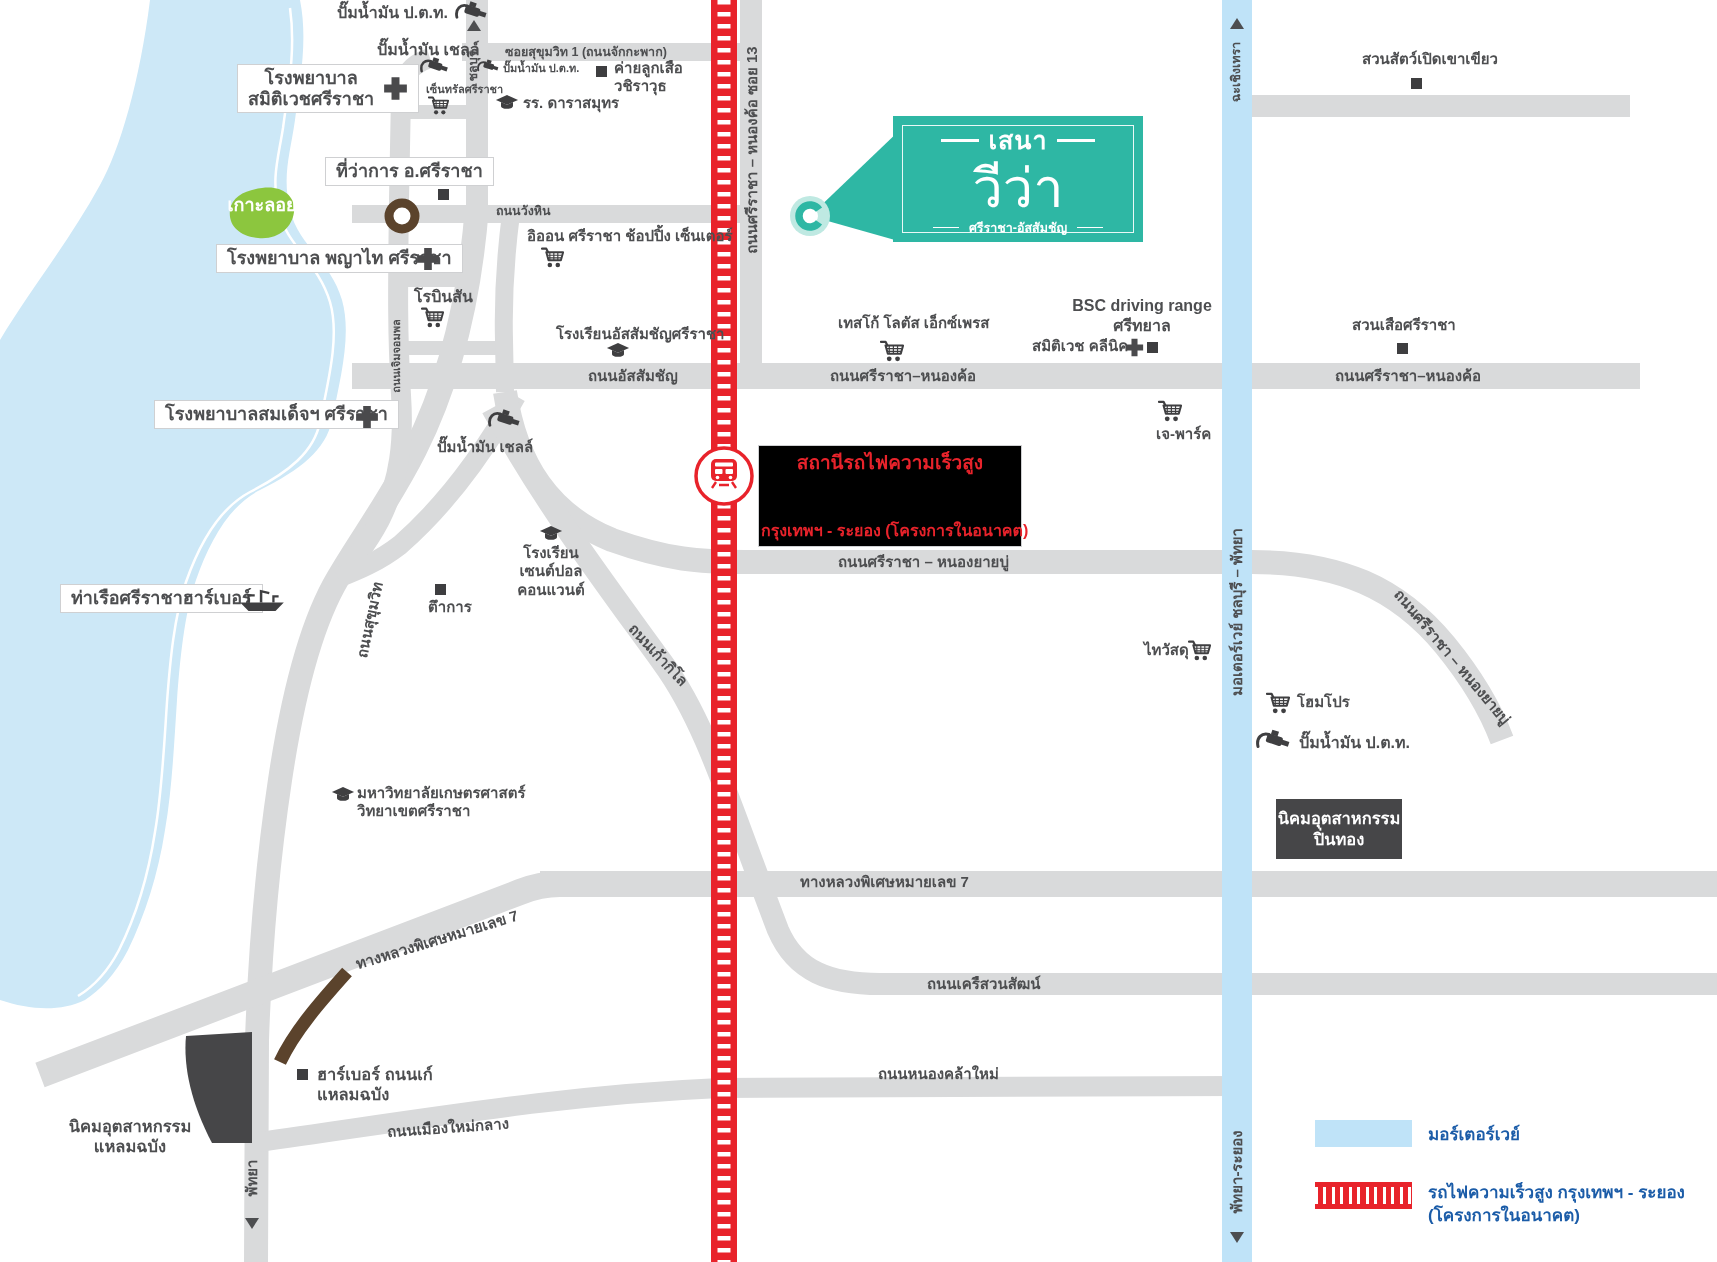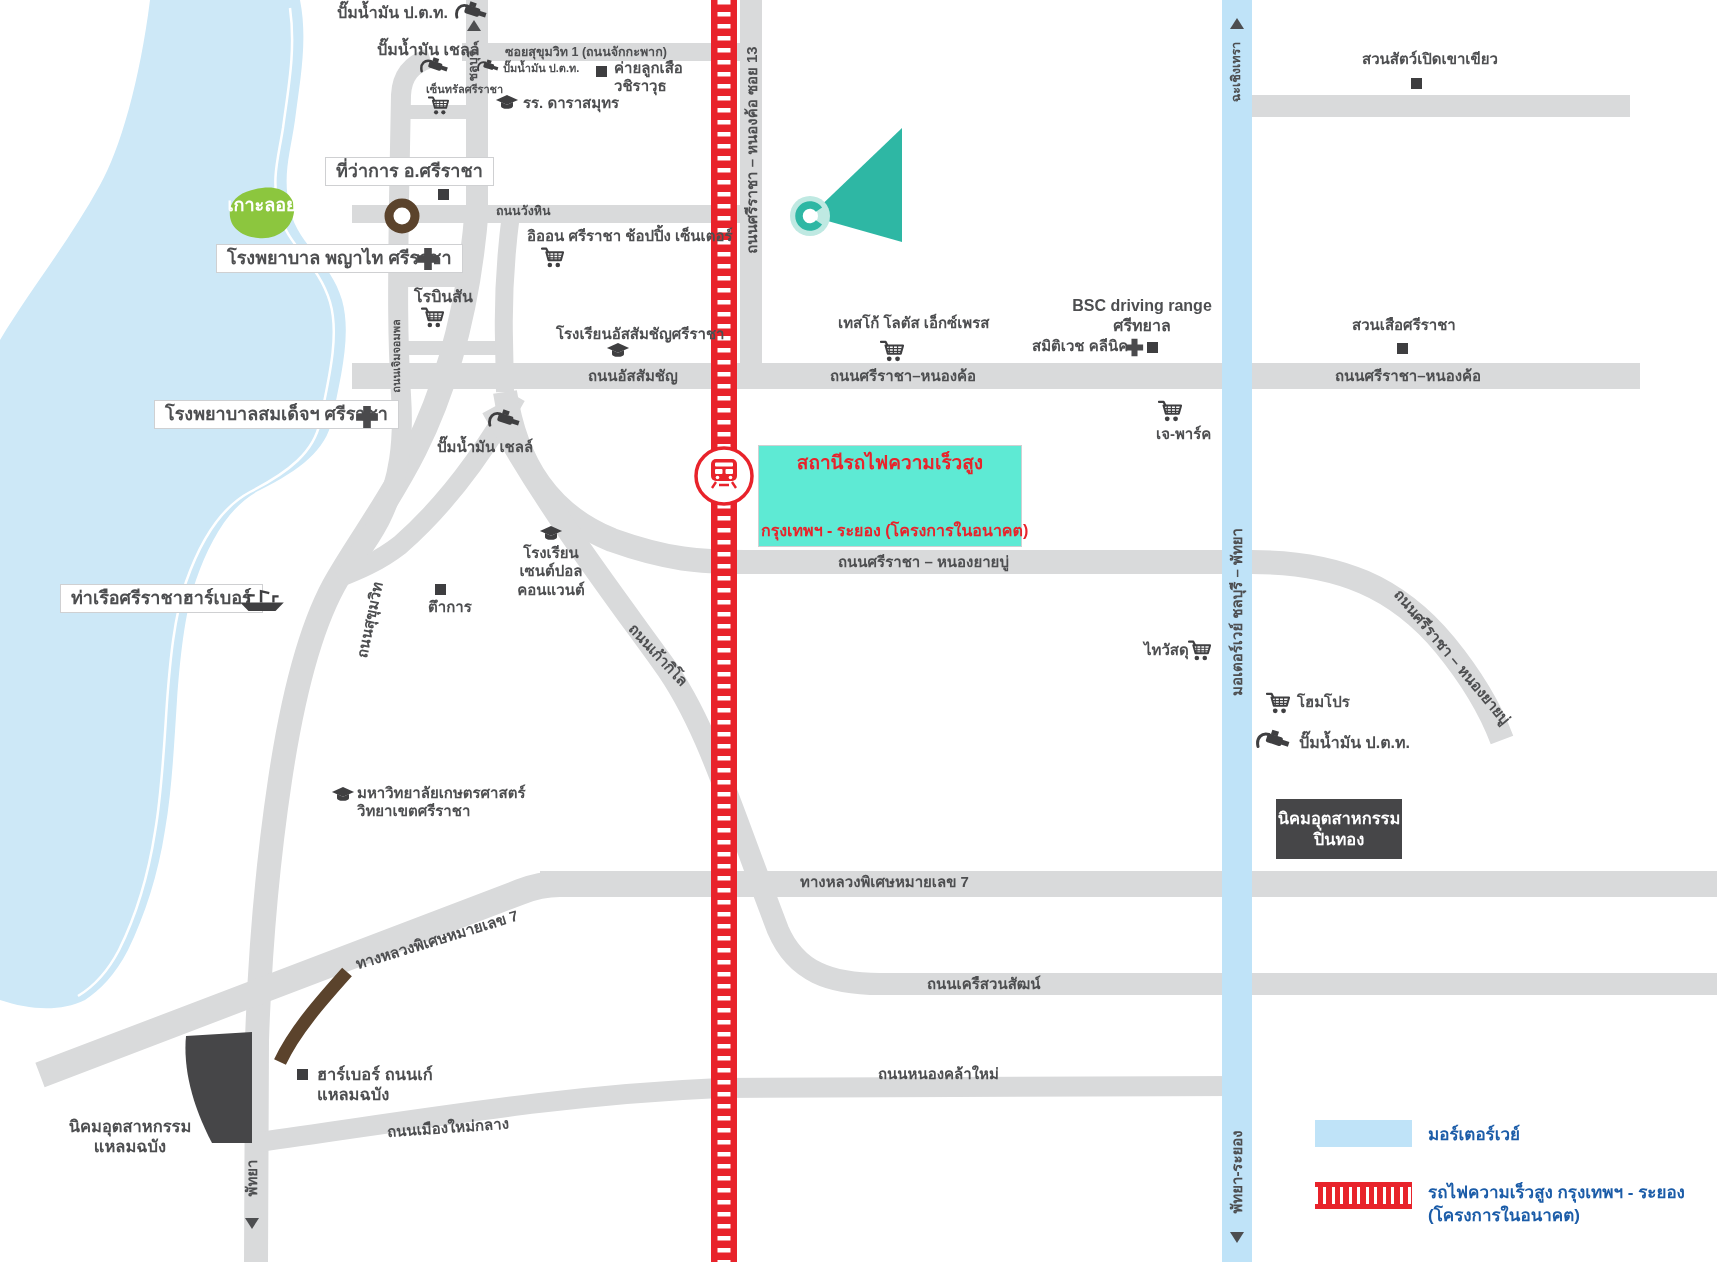--- a/index.html
+++ b/index.html
@@ -24,21 +24,21 @@
   .greenname{position:absolute;color:#fff;font-weight:bold;font-size:18px;white-space:nowrap;}
   .logo{position:absolute;left:893px;top:116px;width:250px;height:126px;background:#2eb7a4;
         color:#fff;display:flex;flex-direction:column;align-items:center;justify-content:center;gap:1px;}
   .logo-inner{position:absolute;left:9px;top:9px;right:9px;bottom:9px;border:1.5px solid rgba(255,255,255,.9);}
   .logo-row{display:flex;align-items:center;gap:10px;z-index:1;}
   .hline{width:38px;height:2.5px;background:#fff;}
   .hline2{width:26px;height:1.5px;background:#fff;}
   .logo-brand{font-size:25px;font-weight:bold;letter-spacing:1px;}
   .logo-name{font-size:54px;line-height:1.02;font-weight:normal;z-index:1;}
   .logo-sub{font-size:12.5px;font-weight:bold;}
-  .station-lbl{position:absolute;left:758px;top:445px;width:258px;background:#5eead4;border:1.5px solid #cfd0d2;
+  .station-lbl{position:absolute;left:758px;top:445px;width:258px;background:#000000;border:1.5px solid #cfd0d2;
                text-align:center;color:#e8232b;padding:5px 2px;line-height:1.3;white-space:nowrap;}
   .station-lbl .l1{font-weight:bold;font-size:19px;}
   .station-lbl .l2{font-size:16px;font-weight:bold;margin-top:45px;}
   .legend-swatch-blue{position:absolute;left:1315px;top:1120px;width:97px;height:27px;background:#bfe3f8;}
   .legend-swatch-rail{position:absolute;left:1315px;top:1182px;width:97px;height:27px;box-sizing:border-box;
       background:repeating-linear-gradient(90deg,#fff 0 3px,#e8232b 3px 8.5px);
       border-top:5.5px solid #e8232b;border-bottom:5.5px solid #e8232b;}
   .legend-text{position:absolute;color:#1b5ca8;font-weight:bold;font-size:17px;line-height:1.35;white-space:nowrap;}
 </style>
 </head>
@@ -146,20 +146,29 @@
     <span>ปั๊มน้ำมัน ป.ต.ท.</span>
     <svg class="icon" width="34" height="23">
         <use href="#i-nozzle"></use>
       </svg>
   </div>
   <div class="lbl" style="left:377px;top:40px">ปั๊มน้ำมัน เชลล์</div>
   <svg class="icon abs" style="left:420px;top:57px" width="30" height="20">
       <use href="#i-nozzle"></use>
     </svg>
 
+  <div class="whitebox" style="left:237px;top:64px">
+    <span class="tc">
+      <span>โรงพยาบาล</span><br>
+      <span>สมิติเวชศรีราชา</span>
+    </span>
+    <svg class="icon" width="25" height="25">
+        <use href="#i-cross"></use>
+      </svg>
+  </div>
 
   <div class="lbl xs" style="left:426px;top:83px">เซ็นทรัลศรีราชา</div>
   <svg class="icon abs" style="left:428px;top:95px" width="21" height="21">
       <use href="#i-cart"></use>
     </svg>
 
   <span class="tri-up" style="left:467px;top:20px"></span>
   <div class="lbl sm" style="left:474px;top:66px;transform:translate(-50%,-50%) rotate(-90deg)">ชลบุรี</div>
 
   <div class="lbl sm" style="left:505px;top:45px">ซอยสุขุมวิท 1 (ถนนจักกะพาก)</div>
@@ -245,20 +254,34 @@
   <div class="lbl md" style="left:1352px;top:316px">สวนเสือศรีราชา</div>
   <span class="sq" style="left:1397px;top:343px"></span>
   <div class="lbl md" style="left:1362px;top:50px">สวนสัตว์เปิดเขาเขียว</div>
   <span class="sq" style="left:1411px;top:78px"></span>
 
   <span class="tri-up" style="left:1230px;top:18px"></span>
   <div class="lbl sm" style="left:1237px;top:72px;transform:translate(-50%,-50%) rotate(-90deg)">ฉะเชิงเทรา</div>
 
   <div class="lbl md" style="left:752px;top:150px;transform:translate(-50%,-50%) rotate(-90deg)">ถนนศรีราชา – หนองค้อ ซอย 13</div>
 
+  <div class="logo">
+    <div class="logo-inner"></div>
+    <div class="logo-row">
+      <span class="hline"></span>
+      <span class="logo-brand">เสนา</span>
+      <span class="hline"></span>
+    </div>
+    <div class="logo-name">วีว่า</div>
+    <div class="logo-row">
+      <span class="hline2"></span>
+      <span class="logo-sub">ศรีราชา-อัสสัมชัญ</span>
+      <span class="hline2"></span>
+    </div>
+  </div>
 
   <div class="station-lbl">
     <div class="l1">สถานีรถไฟความเร็วสูง</div>
     <div class="l2">กรุงเทพฯ - ระยอง (โครงการในอนาคต)</div>
   </div>
 
   <svg class="icon abs" style="left:1158px;top:399px" width="24" height="24">
       <use href="#i-cart"></use>
     </svg>
   <div class="lbl md" style="left:1156px;top:425px">เจ-พาร์ค</div>

